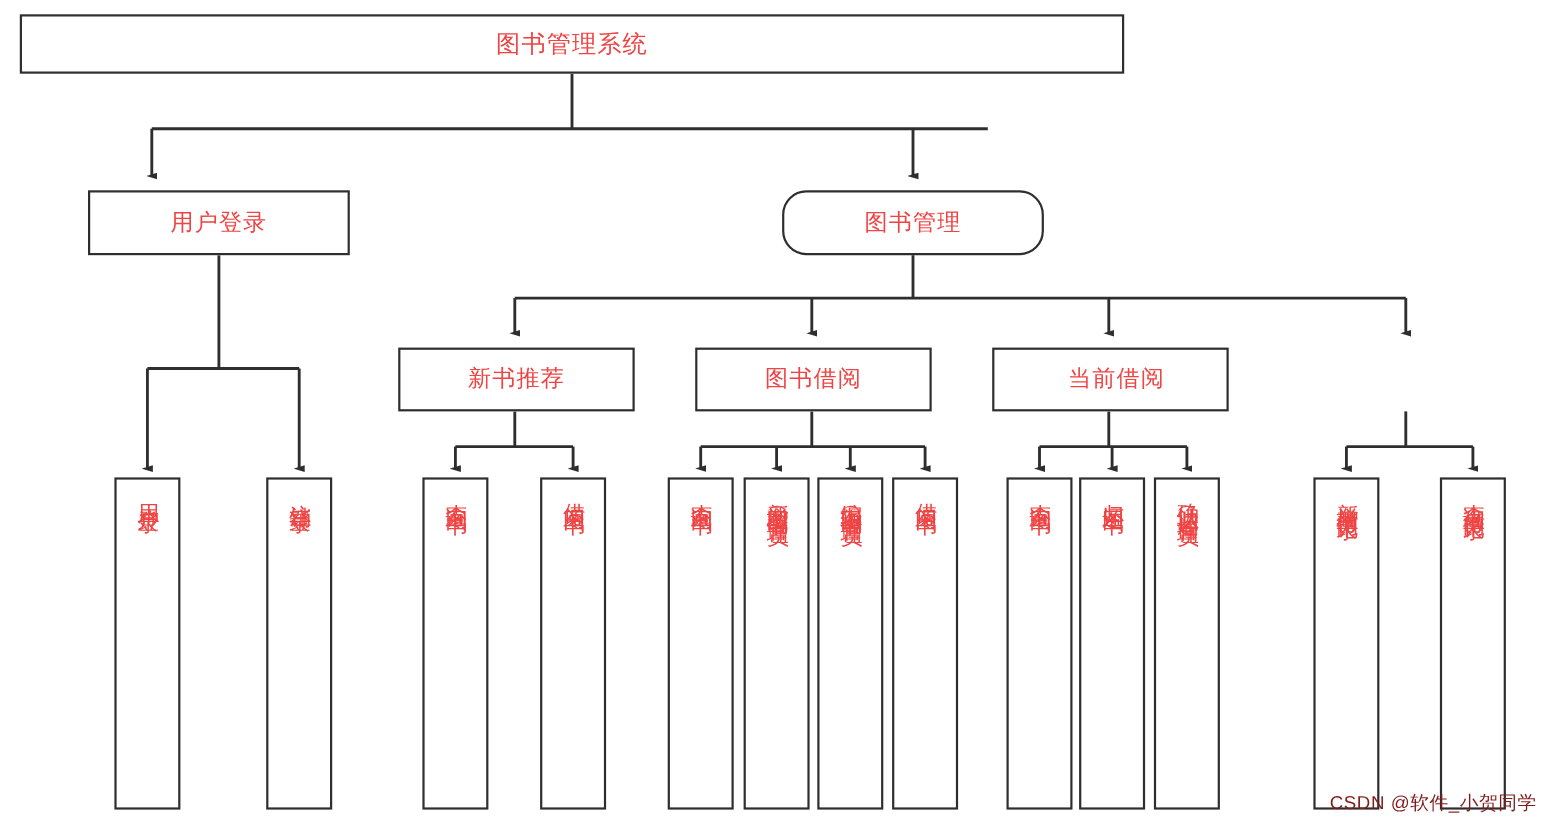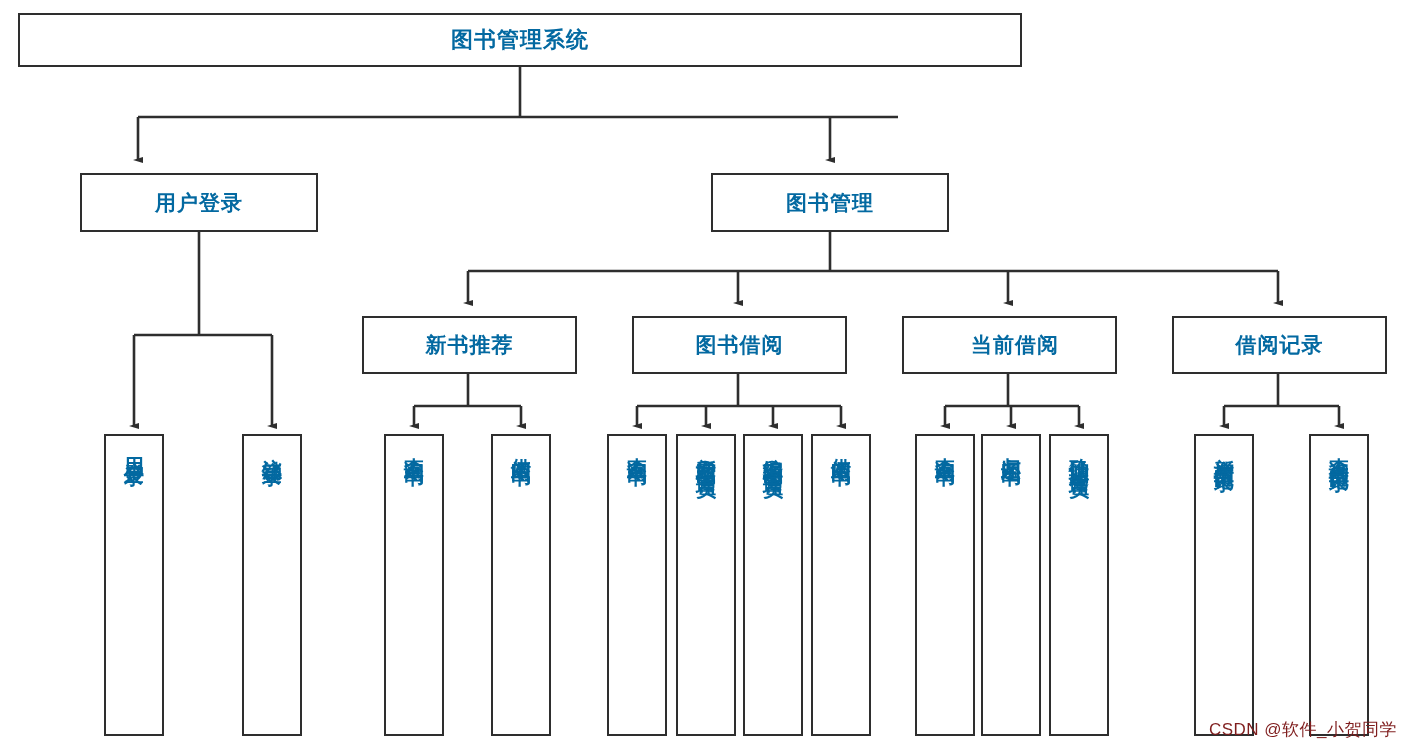--- a/index.html
+++ b/index.html
@@ -1,20 +1,20 @@
 <!DOCTYPE html>
 <html><head>
 <meta charset="utf-8">
 <style>
   html,body{margin:0;padding:0;background:#ffffff;}
   body{width:1405px;height:747px;font-family:"Liberation Sans","DejaVu Sans",sans-serif;}
   #stage{position:relative;width:1405px;height:747px;overflow:hidden;background:#fff;}
   svg.edges{position:absolute;left:0;top:0;width:1405px;height:747px;}
   .node{position:absolute;box-sizing:border-box;background:#ffffff;border:2.5px solid #2e2e2e;
-        display:flex;align-items:center;justify-content:center;color:#0369a1;font-weight:bold;}
+        display:flex;align-items:center;justify-content:center;color:#ef4444;}
   .node.h{font-size:21px;letter-spacing:1px;line-height:1.1;}
   .node.v{writing-mode:vertical-rl;text-orientation:upright;font-size:20px;
           letter-spacing:3px;line-height:1.05;padding-top:6px;justify-content:flex-start;align-items:center;}
   .node.root{font-size:22px;}
   .watermark{position:absolute;right:8px;bottom:6px;font-size:17px;color:#7f1d1d;
              letter-spacing:0.5px;white-space:nowrap;}
 </style>
 </head>
 <body>
 
@@ -66,26 +66,25 @@
       <path d="M1278,374 L1278,406"></path>
       <path d="M1224,406 L1339,406"></path>
       <path d="M1224,406 L1224,426" marker-end="url(#arrow)"></path>
       <path d="M1339,406 L1339,426" marker-end="url(#arrow)"></path>
     </g>
   </svg>
 
   <div class="node h root" style="left:18px;top:13px;width:1004px;height:54px;">图书管理系统</div>
 
   <div class="node h" style="left:80px;top:173px;width:238px;height:59px;">用户登录</div>
-  <div class="node h" style="left:711px;top:173px;width:238px;height:59px;">图书管理</div>
+  <div class="node h" style="left:711px;top:173px;width:238px;height:59px;border-radius:22px;">图书管理</div>
 
   <div class="node h" style="left:362px;top:316px;width:215px;height:58px;">新书推荐</div>
   <div class="node h" style="left:632px;top:316px;width:215px;height:58px;text-align:center;">图书借阅</div>
   <div class="node h" style="left:902px;top:316px;width:215px;height:58px;padding-left:11px;">当前借阅</div>
-  <div class="node h" style="left:1172px;top:316px;width:215px;height:58px;">借阅记录</div>
 
   <div class="node v" style="left:104px;top:434px;width:60px;height:302px;">用户登录</div>
   <div class="node v" style="left:242px;top:434px;width:60px;height:302px;">注销登录</div>
 
   <div class="node v" style="left:384px;top:434px;width:60px;height:302px;">查询图书</div>
   <div class="node v" style="left:491px;top:434px;width:60px;height:302px;">借阅图书</div>
 
   <div class="node v" style="left:607px;top:434px;width:60px;height:302px;">查询图书</div>
   <div class="node v" style="left:676px;top:434px;width:60px;height:302px;">新增图书（管理员）</div>
   <div class="node v" style="left:743px;top:434px;width:60px;height:302px;">编辑图书（管理员）</div>

